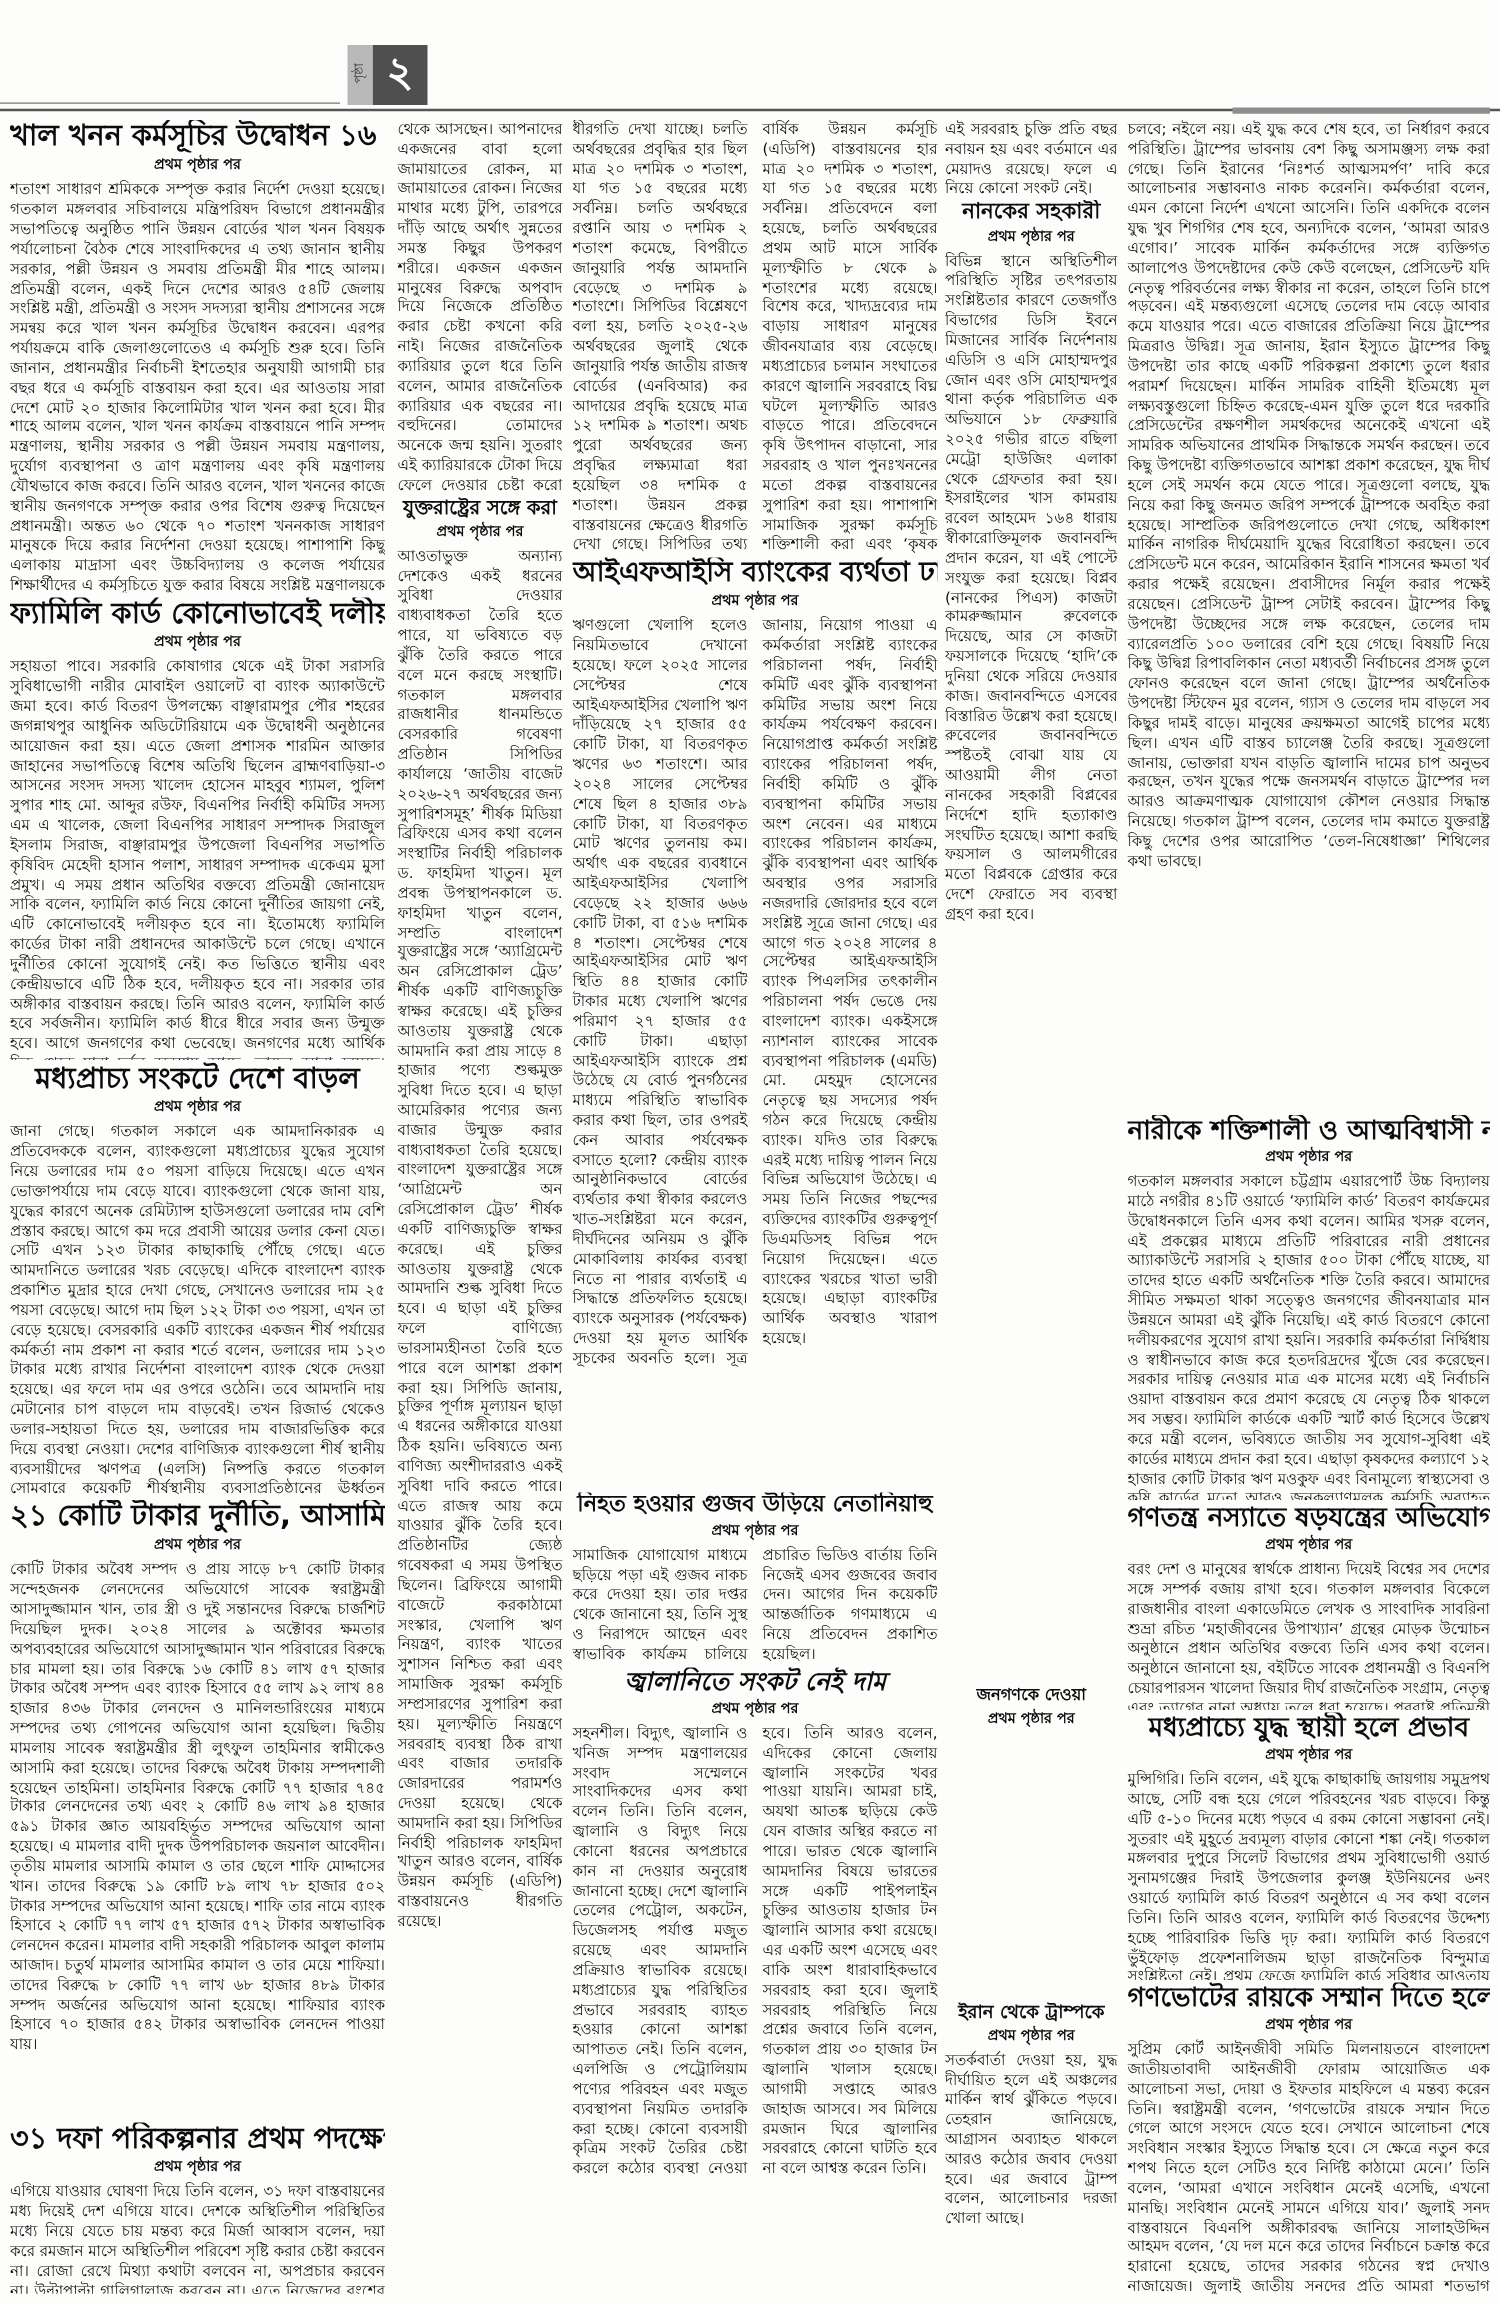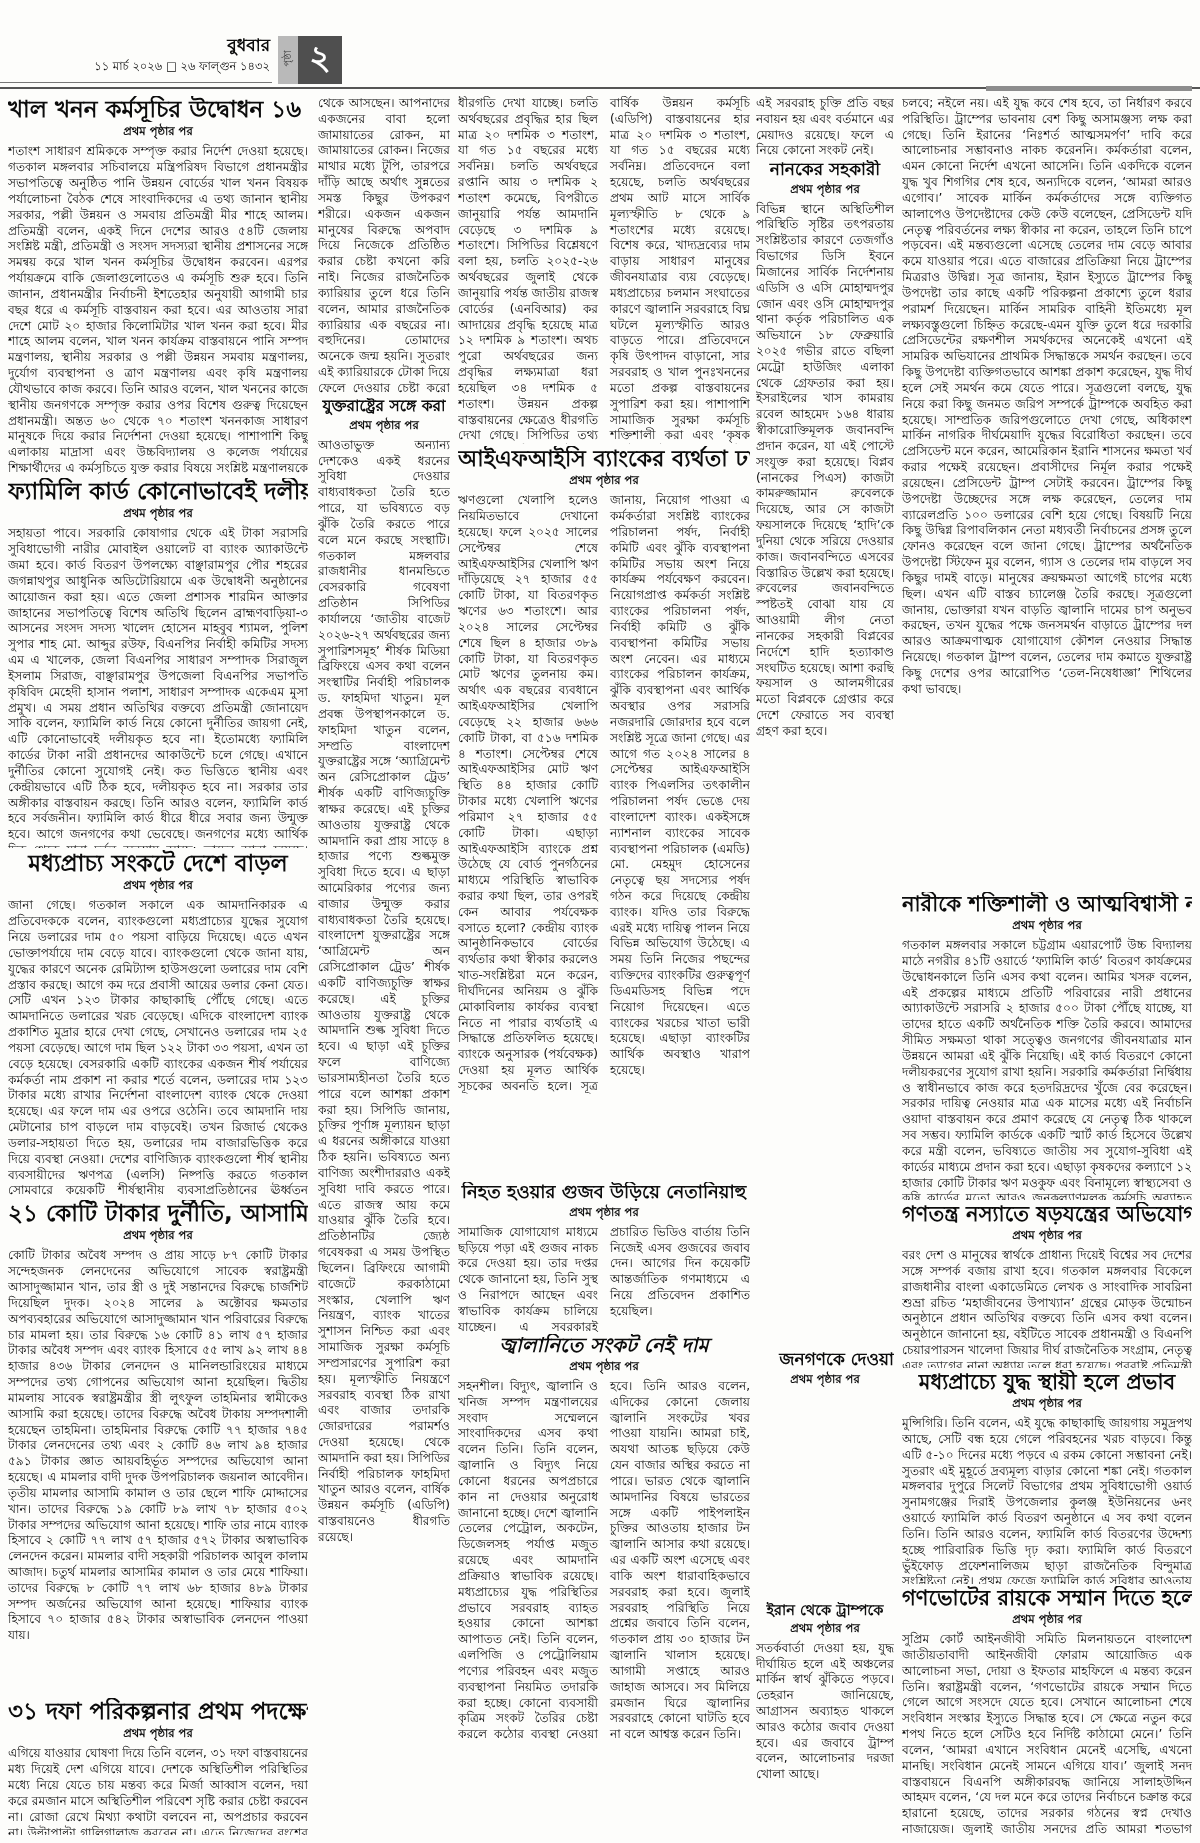--- a/index.html
+++ b/index.html
@@ -32,25 +32,25 @@
   .art{position:absolute;overflow:hidden;}
   .art h2{margin:0 0 1px 0;text-align:center;font-weight:bold;line-height:1.15;
      white-space:nowrap;overflow:hidden;}
   .cont{text-align:center;font-size:11.5px;font-weight:bold;margin-bottom:2px;}
   .body{font-size:12.1px;line-height:1.31;text-align:justify;word-break:normal;
      hyphens:auto;}
   .cols2{column-count:2;column-gap:12px;}
   
   #art-l1 h2,#art-l2 h2,#art-l3 h2,#art-l4 h2,#art-l5 h2{font-size:23px;}
   #art-m1 h2{font-size:22px;}
-  #art-m2 h2{font-size:18px;}
+  #art-m2 h2{font-size:18px;margin-top:12px;}
   #art-m3 h2{font-size:20px;font-style:italic;}
   #art-b1 h2{font-size:15.5px;}
   #art-n1 h2{font-size:17px;}
-  #art-n2 h2{font-size:17px;text-align:right;}
+  #art-n2 h2{font-size:13px;}
   #art-n3 h2{font-size:14.5px;}
   #art-r1 h2,#art-r2 h2,#art-r3 h2,#art-r4 h2{font-size:21px;}
   
   #art-l1{left:8px;top:96px;width:300px;height:378px;}
   #art-l2{left:8px;top:478px;width:300px;height:370px;}
   #art-l3{left:8px;top:850px;width:300px;height:348px;}
   #art-l4{left:8px;top:1200px;width:300px;height:496px;}
   #art-l5{left:8px;top:1698px;width:300px;height:137px;}
   #art-b0{left:318px;top:96px;width:132px;height:300px;}
   #art-b1{left:318px;top:398px;width:132px;height:1437px;}
@@ -65,24 +65,20 @@
   #art-r0{left:902px;top:96px;width:290px;height:794px;}
   #art-r1{left:902px;top:892px;width:290px;height:308px;}
   #art-r2{left:902px;top:1202px;width:290px;height:166px;}
   #art-r3{left:902px;top:1370px;width:290px;height:214px;}
   #art-r4{left:902px;top:1586px;width:290px;height:249px;}
 </style>
 </head>
 <body>
 
 <header id="hdr">
-  <div id="dateblock">
-    <div id="weekday">বুধবার</div>
-    <div id="dateline">১১ মার্চ ২০২৬ □ ২৬ ফাল্গুন ১৪৩২</div>
-  </div>
   <div id="date-rule"></div>
   <div id="pagebox">
     <div id="pagestrip">
         <span>পৃষ্ঠা</span>
       </div>
     <div id="pagenum">২</div>
   </div>
   <div id="hdr-rule"></div>
   <div id="logo-rule"></div>
 </header>

